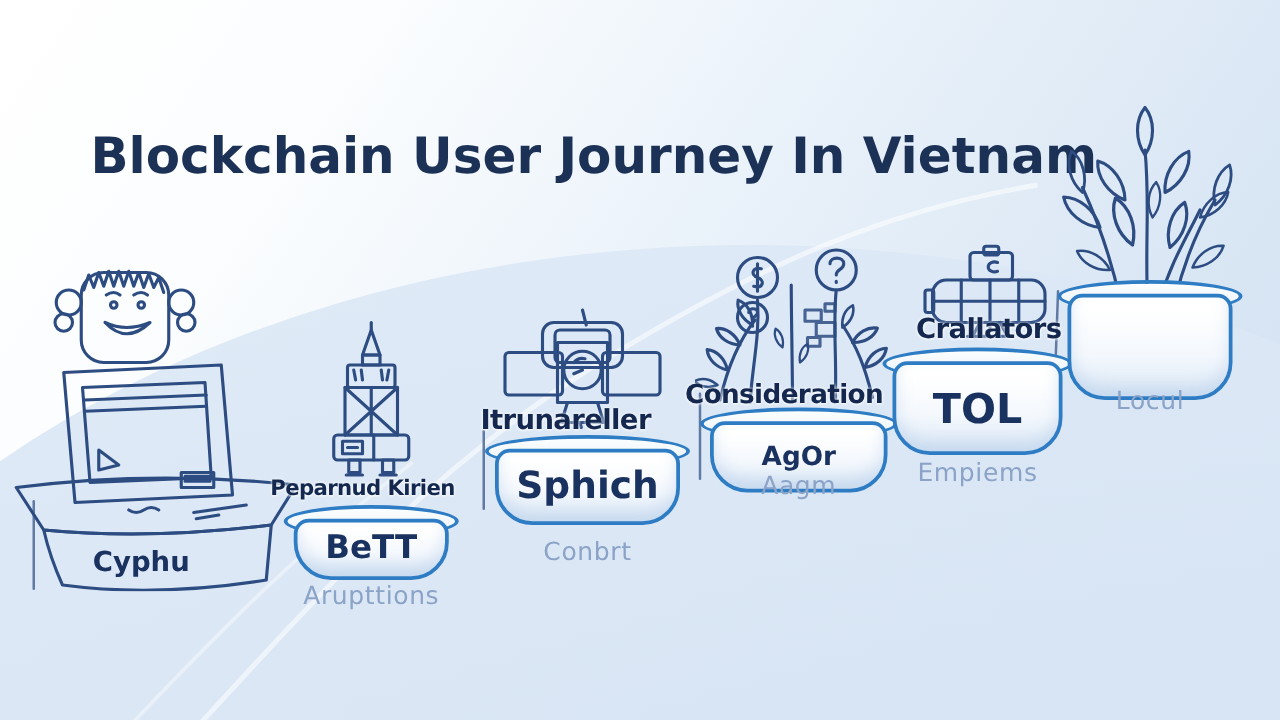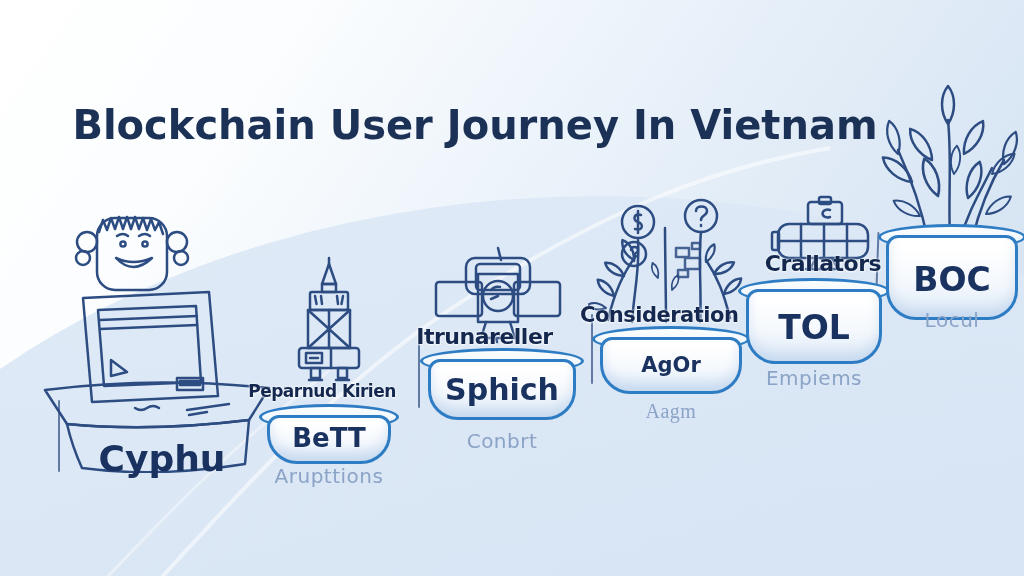--- a/index.html
+++ b/index.html
@@ -11,21 +11,21 @@
   .bg-hill{
     position:absolute;left:-260px;top:196px;width:1720px;height:1220px;border-radius:50%;
     background:linear-gradient(180deg,#dce8f6 0%,#d8e5f4 30%,#d5e3f2 60%);
     opacity:.9;
   }
   .swoosh{position:absolute;left:0;top:0;}
   .title{
     position:absolute;left:0;top:102px;width:950px;margin:0;text-align:center;
     font-size:40px;font-weight:bold;color:#1c3156;letter-spacing:0px;
   }
-  .stage{position:absolute;inset:0;margin-left:32px;}
+  .stage{position:absolute;inset:0;}
   .art{position:absolute;}
   .art path,.art line,.art rect,.art circle,.art polyline,.art use{
     stroke:#2c4c82;stroke-width:2.5;fill:none;stroke-linecap:round;stroke-linejoin:round;
   }
   .heading{
     position:absolute;text-align:center;font-weight:bold;font-size:22px;color:#14284f;
     letter-spacing:-0.5px;white-space:nowrap;
     text-shadow:0 0 3px rgba(255,255,255,.9),0 1px 2px rgba(255,255,255,.7);
     z-index:6;
   }
@@ -91,21 +91,21 @@
 
       <path d="M46,100 L172,94 L181,198 L55,204 Z" fill="#ffffff" stroke-width="3"></path>
       <path d="M61,112 L159,108 L164,184 L67,188 Z" fill="#ffffff"></path>
       <path d="M63,122 L160,118 M63,131 L160,127" stroke-width="2"></path>
       <path d="M74,162 L90,174 L74,178 Z" fill="#ffffff" stroke-width="2"></path>
       <path d="M140,180 h26 v12 h-26 z M143,183 h20 M143,187 h20" stroke-width="1.6"></path>
 
       <path d="M150,212 L192,206 M152,217 L170,214" stroke-width="2"></path>
       <path d="M98,210 q6,4 12,0 q6,-4 12,0" stroke-width="1.8"></path>
     </svg>
-    <div class="ped-label" style="left:55px;top:438px;width:150px;font-size:36px;transform:none;">Cyphu</div>
+    <div class="ped-label" style="left:38px;top:438px;width:150px;font-size:22px;transform:none;">Cyphu</div>
     <div class="sline" style="left:26px;top:400px;height:72px;"></div>
   </div>
 
   <div class="stage">
     <svg class="art" style="left:247px;top:256px;" width="100" height="140" viewBox="0 0 100 140">
       <line x1="50" y1="2" x2="50" y2="10"></line>
       <path d="M50,8 L57,28 L43,28 Z" fill="#ffffff"></path>
       <rect x="43" y="28" width="14" height="8" fill="#ffffff"></rect>
       <rect x="31" y="36" width="38" height="18" rx="2" fill="#ffffff"></rect>
       <path d="M36,40 l1.5,8 M42,40 l1,8 M58,40 l1,8 M64,40 l-1.5,8" stroke-width="1.8"></path>
@@ -182,21 +182,21 @@
       <path d="M43,68 C43,64 50,64 50,68 C50,71 46,71 46,74 M46,78 l0,1" stroke-width="1.8"></path>
       <circle cx="113" cy="34" r="16" fill="#ffffff"></circle>
       <path d="M108,29 C108,23 119,23 119,29 C119,34 113,33 113,38 M113,43 l0,1" stroke-width="2"></path>
     </svg>
     <div class="heading" style="left:548px;top:303px;width:150px;font-size:21px;">Consideration</div>
     <div class="pedestal" style="left:566px;top:328px;width:146px;height:66px;">
       <div class="ped-rim"></div>
       <div class="ped-body"></div>
       <div class="ped-label" style="font-size:21px;">AgOr</div>
     </div>
-    <div class="sub-label" style="left:566px;top:400px;width:146px;font-family:Liberation Serif, serif;">Aagm</div>
+    <div class="sub-label" style="left:566px;top:376px;width:146px;">Aagm</div>
     <div class="sline" style="left:559px;top:314px;height:70px;"></div>
   </div>
 
   <div class="stage">
     <svg class="art" style="left:736px;top:194px;" width="112" height="80" viewBox="0 0 112 80">
       <rect x="40" y="8" width="34" height="22" rx="3" fill="#ffffff"></rect>
       <rect x="51" y="3" width="12" height="7" rx="2" fill="#ffffff" stroke-width="2"></rect>
       <path d="M62,16 a5,4 0 1 0 0,7" stroke-width="2"></path>
       <rect x="10" y="30" width="90" height="34" rx="11" fill="#ffffff"></rect>
       <path d="M33,30 V64 M56,30 V64 M79,30 V64 M10,47 H100" stroke-width="2.2"></path>
@@ -231,19 +231,18 @@
       <use href="#leafB" transform="translate(124,102) rotate(48) scale(0.8)" fill="#ffffff"></use>
       <use href="#leafB" transform="translate(70,124) rotate(-20) scale(1.05)" fill="#ffffff"></use>
       <use href="#leafB" transform="translate(100,126) rotate(18) scale(1.0)" fill="#ffffff"></use>
       <use href="#leafB" transform="translate(52,144) rotate(-60) scale(0.8)" fill="#ffffff"></use>
       <use href="#leafB" transform="translate(118,142) rotate(55) scale(0.8)" fill="#ffffff"></use>
       <use href="#leafB" transform="translate(86,102) rotate(6) scale(0.75)" fill="#ffffff"></use>
     </svg>
     <div class="pedestal" style="left:852px;top:226px;width:136px;height:94px;">
       <div class="ped-rim"></div>
       <div class="ped-body"></div>
-      <div class="ped-label" style="font-size:33px;">BOC</div>
     </div>
     <div class="sub-label" style="left:852px;top:308px;width:136px;">Locul</div>
     <div class="sline" style="left:844px;top:232px;height:84px;transform:rotate(2deg);"></div>
   </div>
 
 </div>
 
 </body></html>

